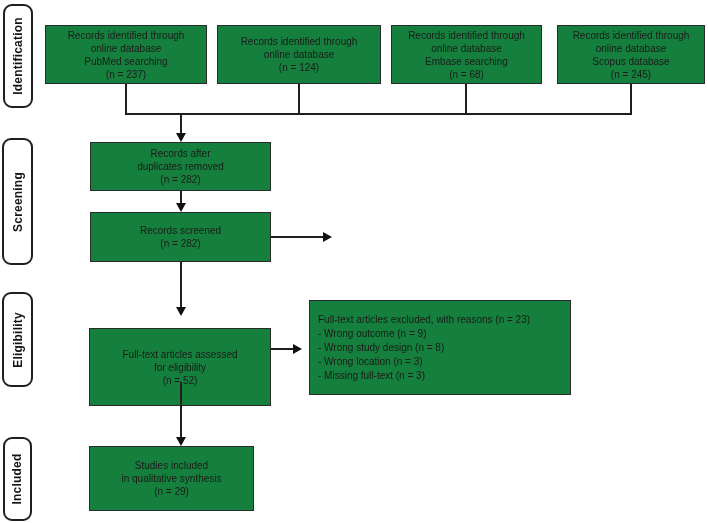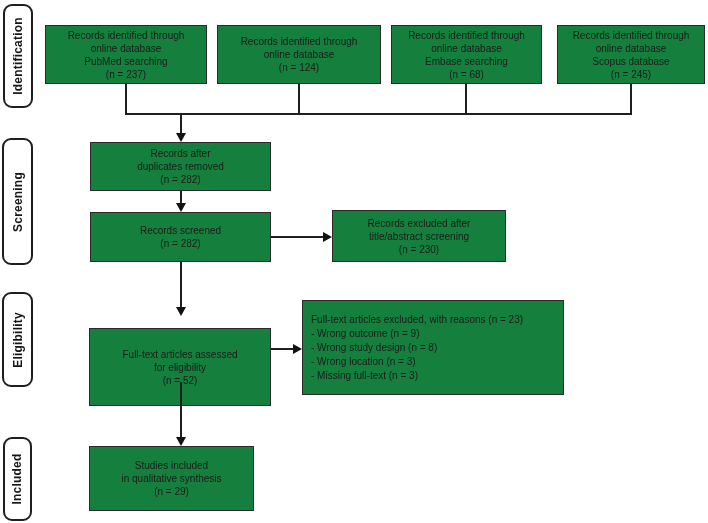--- a/index.html
+++ b/index.html
@@ -46,20 +46,21 @@
     font-size: 10px;
     line-height: 13px;
     color: #1a1a1a;
   }
   .fbox.left {
     align-items: flex-start;
     text-align: left;
     padding-left: 8px;
     padding-right: 4px;
     line-height: 14px;
+    margin-left: 7px;
   }
   .fbox span { display: block; white-space: nowrap; }
   
   .vline, .hline {
     position: absolute;
     background: #1f1f1f;
   }
   .vline { width: 1.5px; }
   .hline { height: 1.5px; }
   .arrowhead-down {
@@ -138,25 +139,20 @@
   <div class="arrowhead-down" style="left:176px; top:203px;"></div>
 
   <div class="fbox" style="left:90px; top:212px; width:181px; height:50px;">
     <span>Records screened</span>
     <span>(n = 282)</span>
   </div>
 
   <div class="hline" style="left:271px; top:236px; width:53px;"></div>
   <div class="arrowhead-right" style="left:323px; top:232px;"></div>
 
-  <div class="fbox" style="left:332px; top:210px; width:174px; height:52px;">
-    <span>Records excluded after</span>
-    <span>title/abstract screening</span>
-    <span>(n = 230)</span>
-  </div>
 
   <div class="vline" style="left:180px; top:262px; height:46px;"></div>
   <div class="arrowhead-down" style="left:176px; top:307px;"></div>
 
   <div class="fbox" style="left:89px; top:328px; width:182px; height:78px;">
     <span>Full-text articles assessed</span>
     <span>for eligibility</span>
     <span>(n = 52)</span>
   </div>
 

